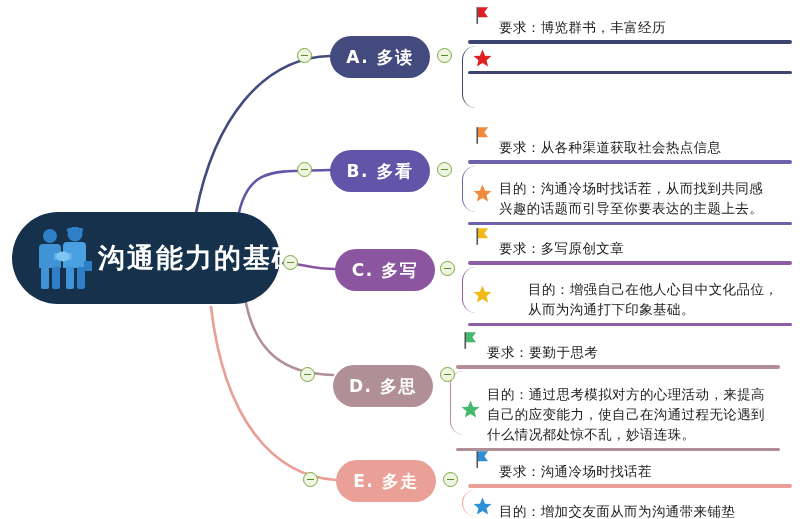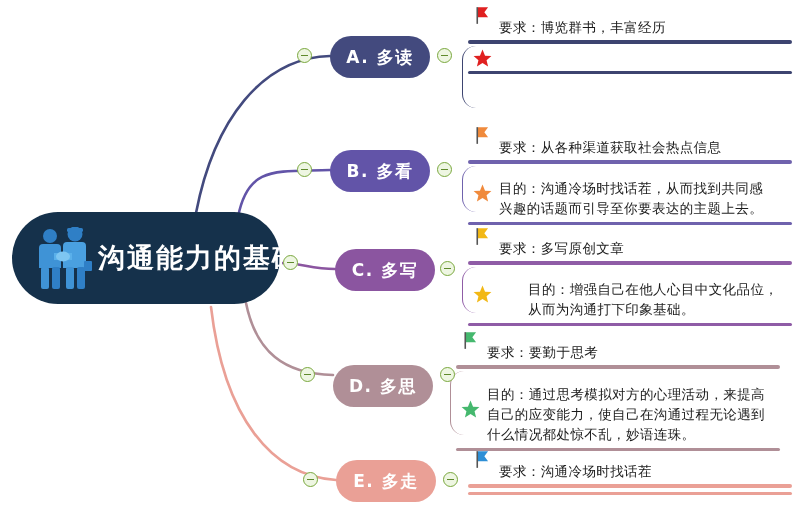--- a/index.html
+++ b/index.html
@@ -304,16 +304,27 @@
     <div class="req-row">
       <span class="icon-slot">
         <svg class="flag" viewBox="0 0 14 18" width="13" height="17">
           <path d="M2 0 L13 0 L9 5.5 L13 11 L2 11 Z" fill="#2e8fd6"></path>
           <rect x="0.5" y="0" width="1.7" height="18" fill="#555"></rect>
         </svg>
       </span>
       <span class="txt">要求：沟通冷场时找话茬</span>
     </div>
     <div class="divider" style="width: 324px; background: rgb(234, 160, 150);"></div>
+    <div style="position:relative;">
+      <div class="bracket" style="top: 2px; height: 26px; border-left-color: rgb(234, 160, 150);"></div>
+      <div class="purp-row" style="padding-top:3px;">
+        <span class="icon-slot">
+          <svg class="star" viewBox="0 0 20 19" width="19" height="18">
+            <path d="M10 0.6 L12.7 7 L19.4 7.4 L14.3 11.8 L15.9 18.4 L10 14.7 L4.1 18.4 L5.7 11.8 L0.6 7.4 L7.3 7 Z" fill="#2e8fd6"></path>
+          </svg>
+        </span>
+        <span class="txt">目的：增加交友面从而为沟通带来铺垫</span>
+      </div>
+    </div>
     <div class="divider bottom" style="width: 324px; background: rgb(234, 160, 150);"></div>
   </div>
 
 </div>
 
 </body></html>

